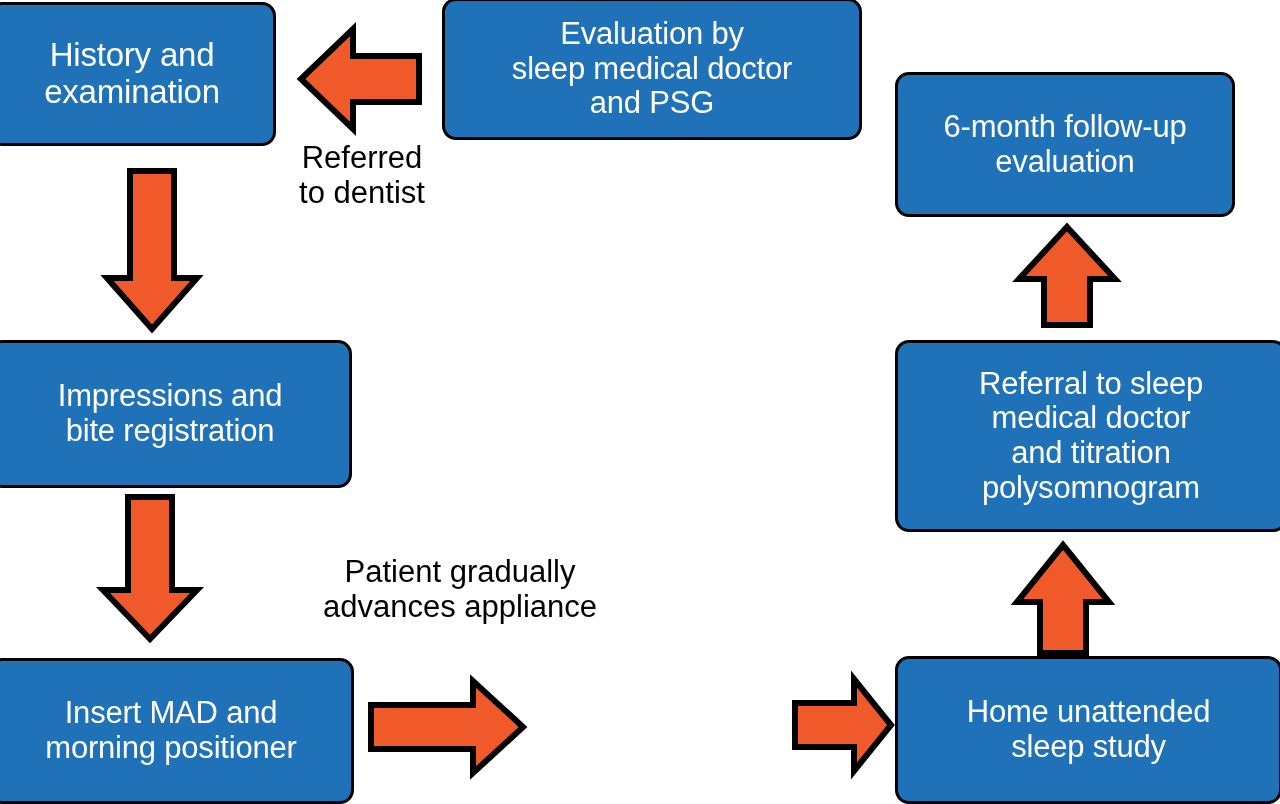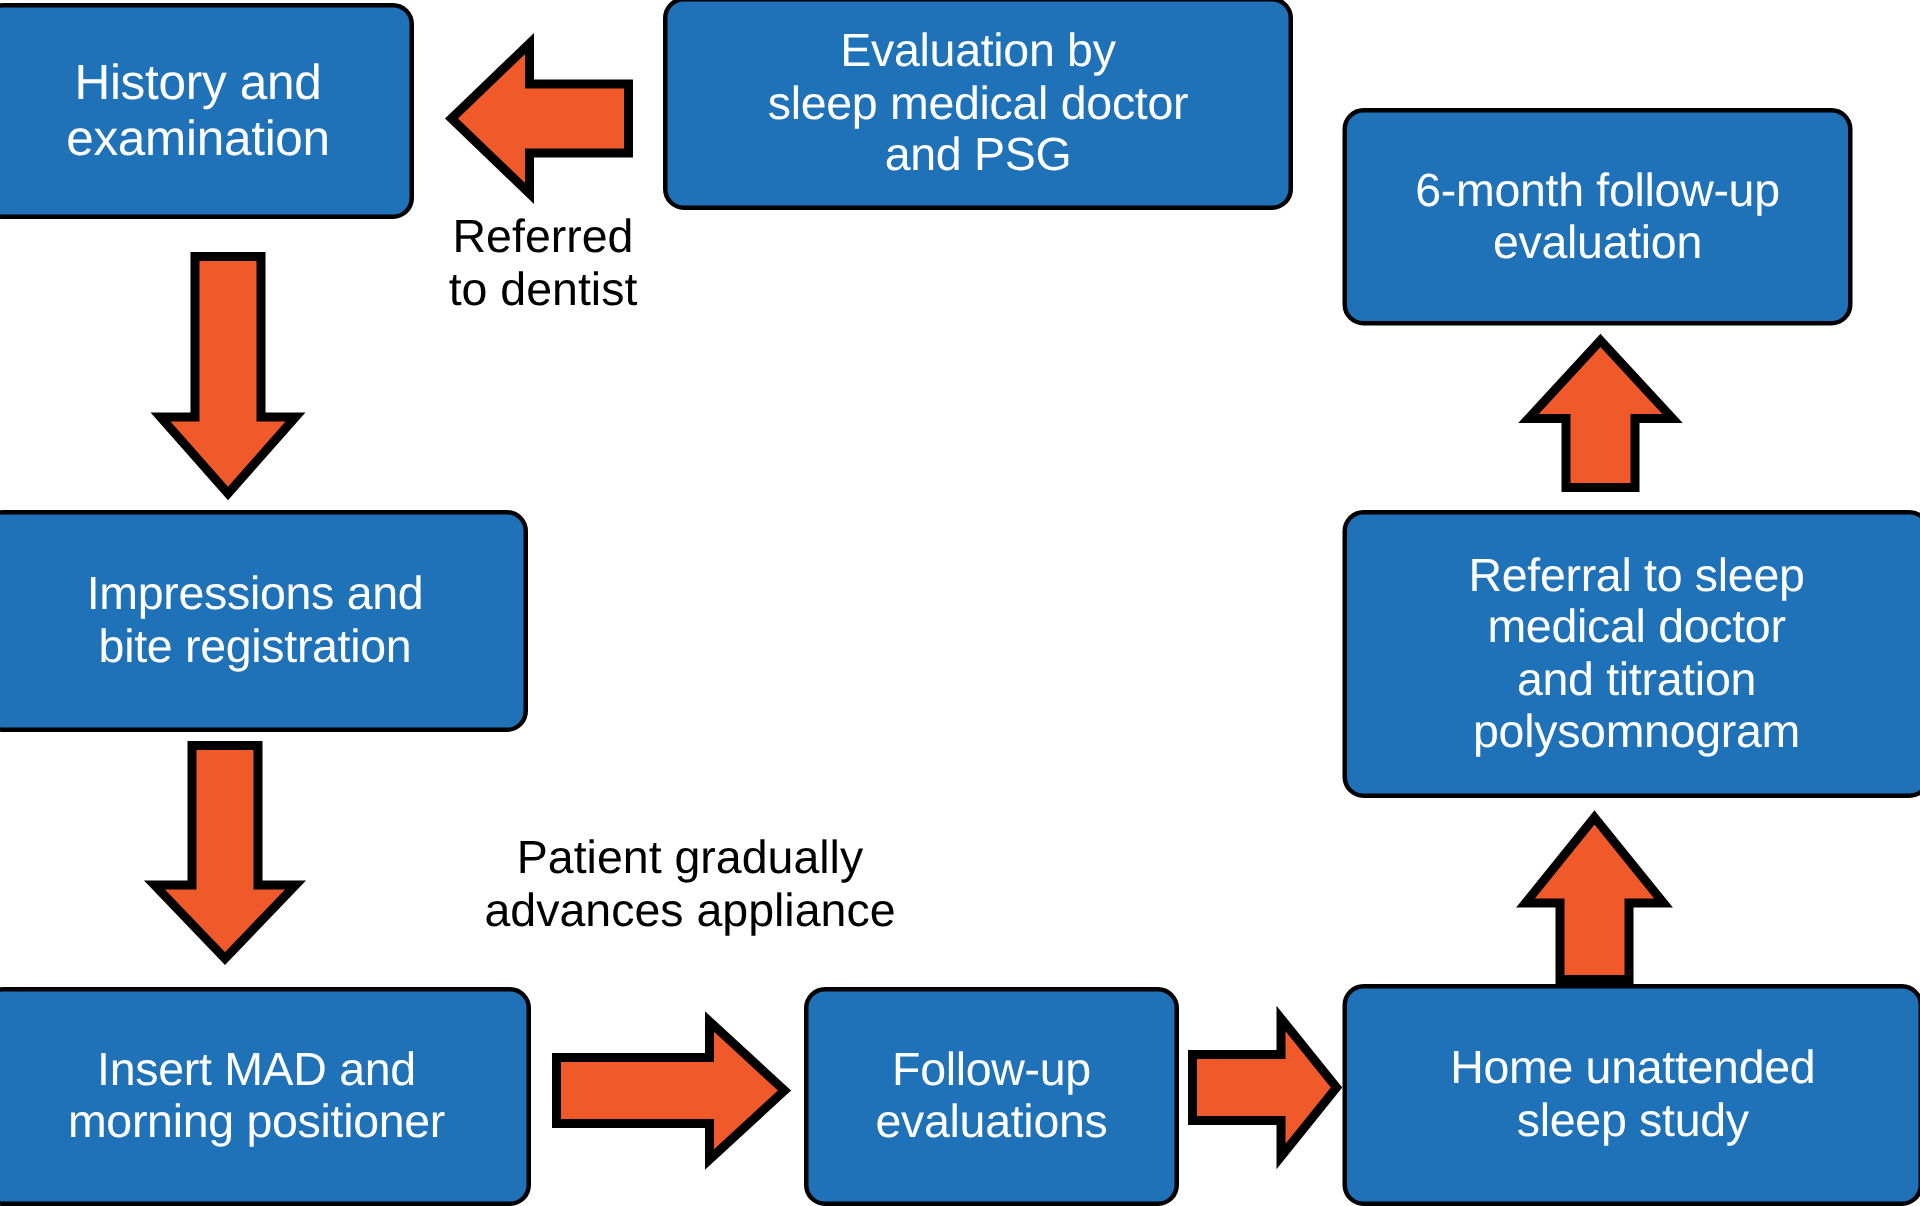--- a/index.html
+++ b/index.html
@@ -92,22 +92,20 @@
 
   <div class="node" id="node-history">History and
 examination</div>
 
   <div class="node" id="node-impressions">Impressions and
 bite registration</div>
 
   <div class="node" id="node-insertmad">Insert MAD and
 morning positioner</div>
 
-  <div class="node" id="node-followup">Follow-up
-evaluations</div>
 
   <div class="node" id="node-homestudy">Home unattended
 sleep study</div>
 
   <div class="node" id="node-referral">Referral to sleep
 medical doctor
 and titration
 polysomnogram</div>
 
   <div class="node" id="node-sixmonth">6-month follow-up

